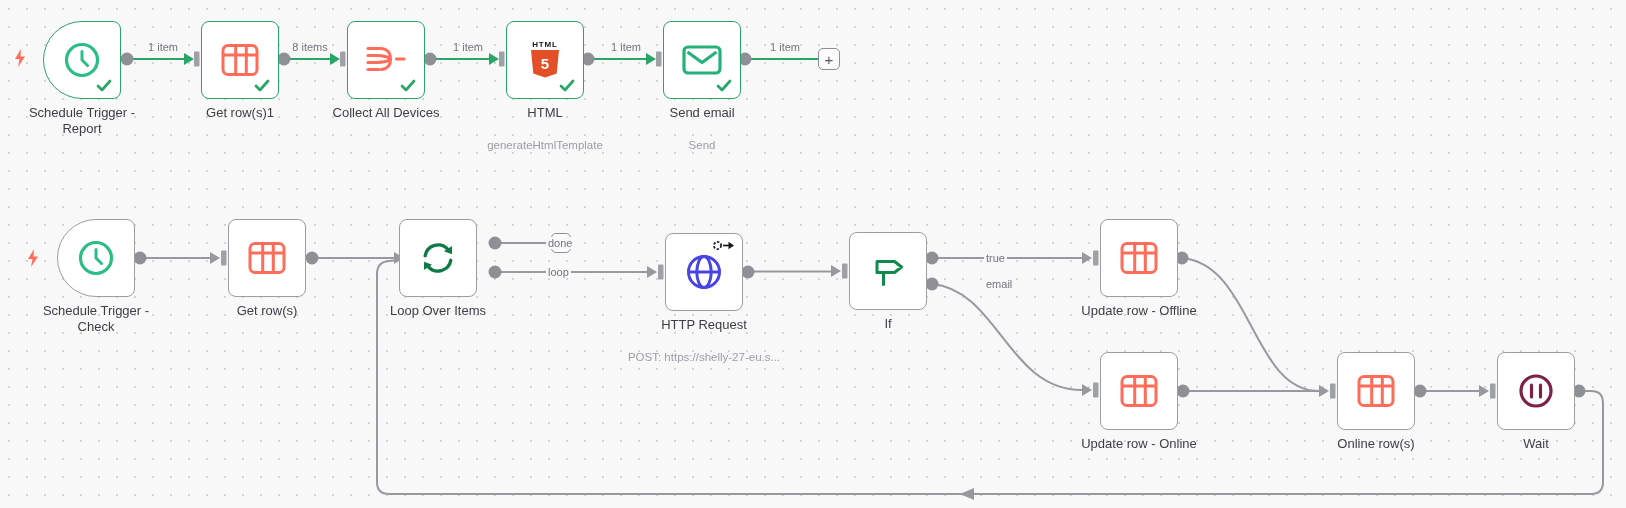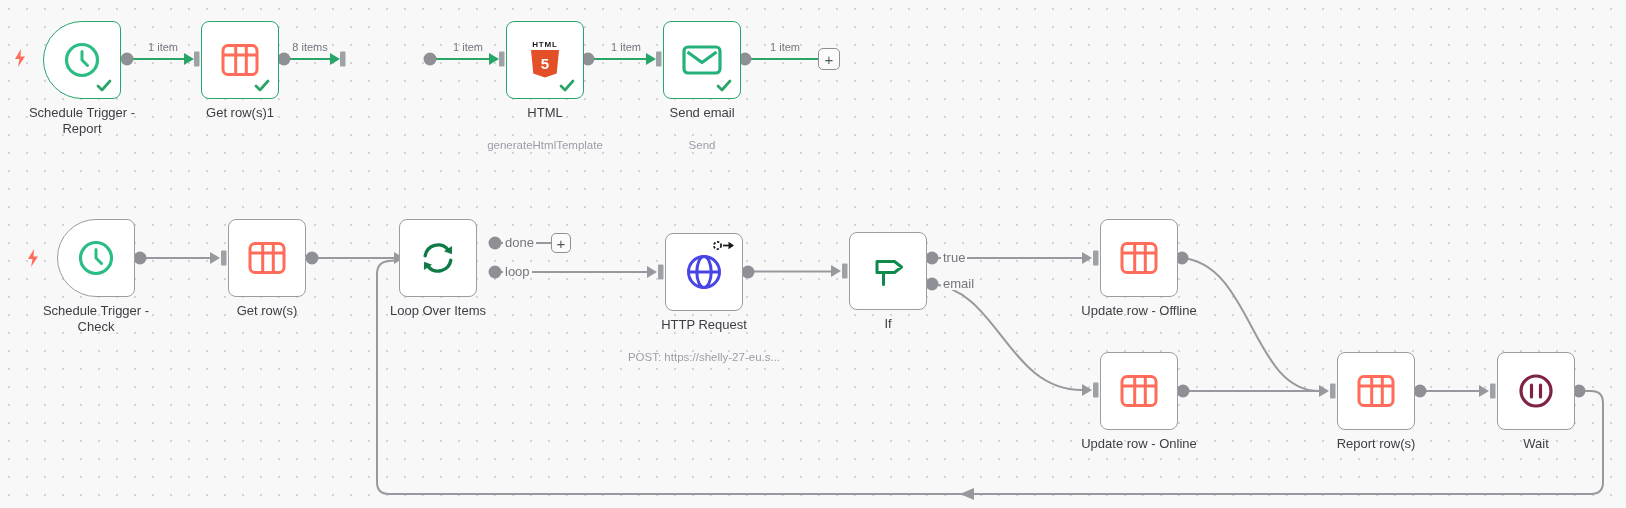--- a/index.html
+++ b/index.html
@@ -33,22 +33,22 @@
   }
   .nsub{
     position:absolute;top:118px;left:50%;transform:translateX(-50%);
     width:max-content;text-align:right;font-size:11.5px;color:#9b9da6;
   }
   .elabel{
     position:absolute;z-index:3;font-size:11px;color:#74767d;
     transform:translateX(-50%);white-space:nowrap;
   }
   .plabel{
-    position:absolute;z-index:3;font-size:13px;color:#74767d;
-    background:#f8f8f9;padding:0 2px;line-height:12px;white-space:nowrap;
+    position:absolute;z-index:3;font-size:11px;color:#74767d;
+    background:#f8f8f9;padding:0 2px;line-height:12px;white-space:nowrap;margin-left:43px;
   }
   .plusbtn{
     position:absolute;z-index:2;box-sizing:border-box;
     background:#fbfbfc;border:1.6px solid #8e9095;border-radius:5px;
     color:#55585e;display:flex;align-items:center;justify-content:center;
     font-size:15px;line-height:1;
   }
   .bolt{position:absolute;z-index:2;}
 </style>
 </head>
@@ -230,20 +230,31 @@
       <svg width="40" height="34">
           <use href="#sym-table"></use>
         </svg>
       <svg class="check" width="16" height="13" viewBox="0 0 16 13">
           <path d="M2 7 L6 11 L14 2"></path>
         </svg>
     </div>
     <div class="nlabel">Get row(s)1</div>
   </div>
 
+  <div class="node" style="left:347px;top:21px">
+    <div class="box ok">
+      <svg width="44" height="32">
+          <use href="#sym-agg"></use>
+        </svg>
+      <svg class="check" width="16" height="13" viewBox="0 0 16 13">
+          <path d="M2 7 L6 11 L14 2"></path>
+        </svg>
+    </div>
+    <div class="nlabel">Collect All Devices</div>
+  </div>
 
   <div class="node" style="left:506px;top:21px">
     <div class="box ok">
       <svg width="34" height="42">
           <use href="#sym-html"></use>
         </svg>
       <svg class="check" width="16" height="13" viewBox="0 0 16 13">
           <path d="M2 7 L6 11 L14 2"></path>
         </svg>
     </div>
@@ -331,21 +342,21 @@
     </div>
     <div class="nlabel">Update row - Online</div>
   </div>
 
   <div class="node" style="left:1337px;top:352px">
     <div class="box">
       <svg width="40" height="34">
           <use href="#sym-table"></use>
         </svg>
     </div>
-    <div class="nlabel">Report row(s)</div>
+    <div class="nlabel">Online row(s)</div>
   </div>
 
   <div class="node" style="left:1497px;top:352px">
     <div class="box">
       <svg width="42" height="42">
           <use href="#sym-pause"></use>
         </svg>
     </div>
     <div class="nlabel">Wait</div>
   </div>

